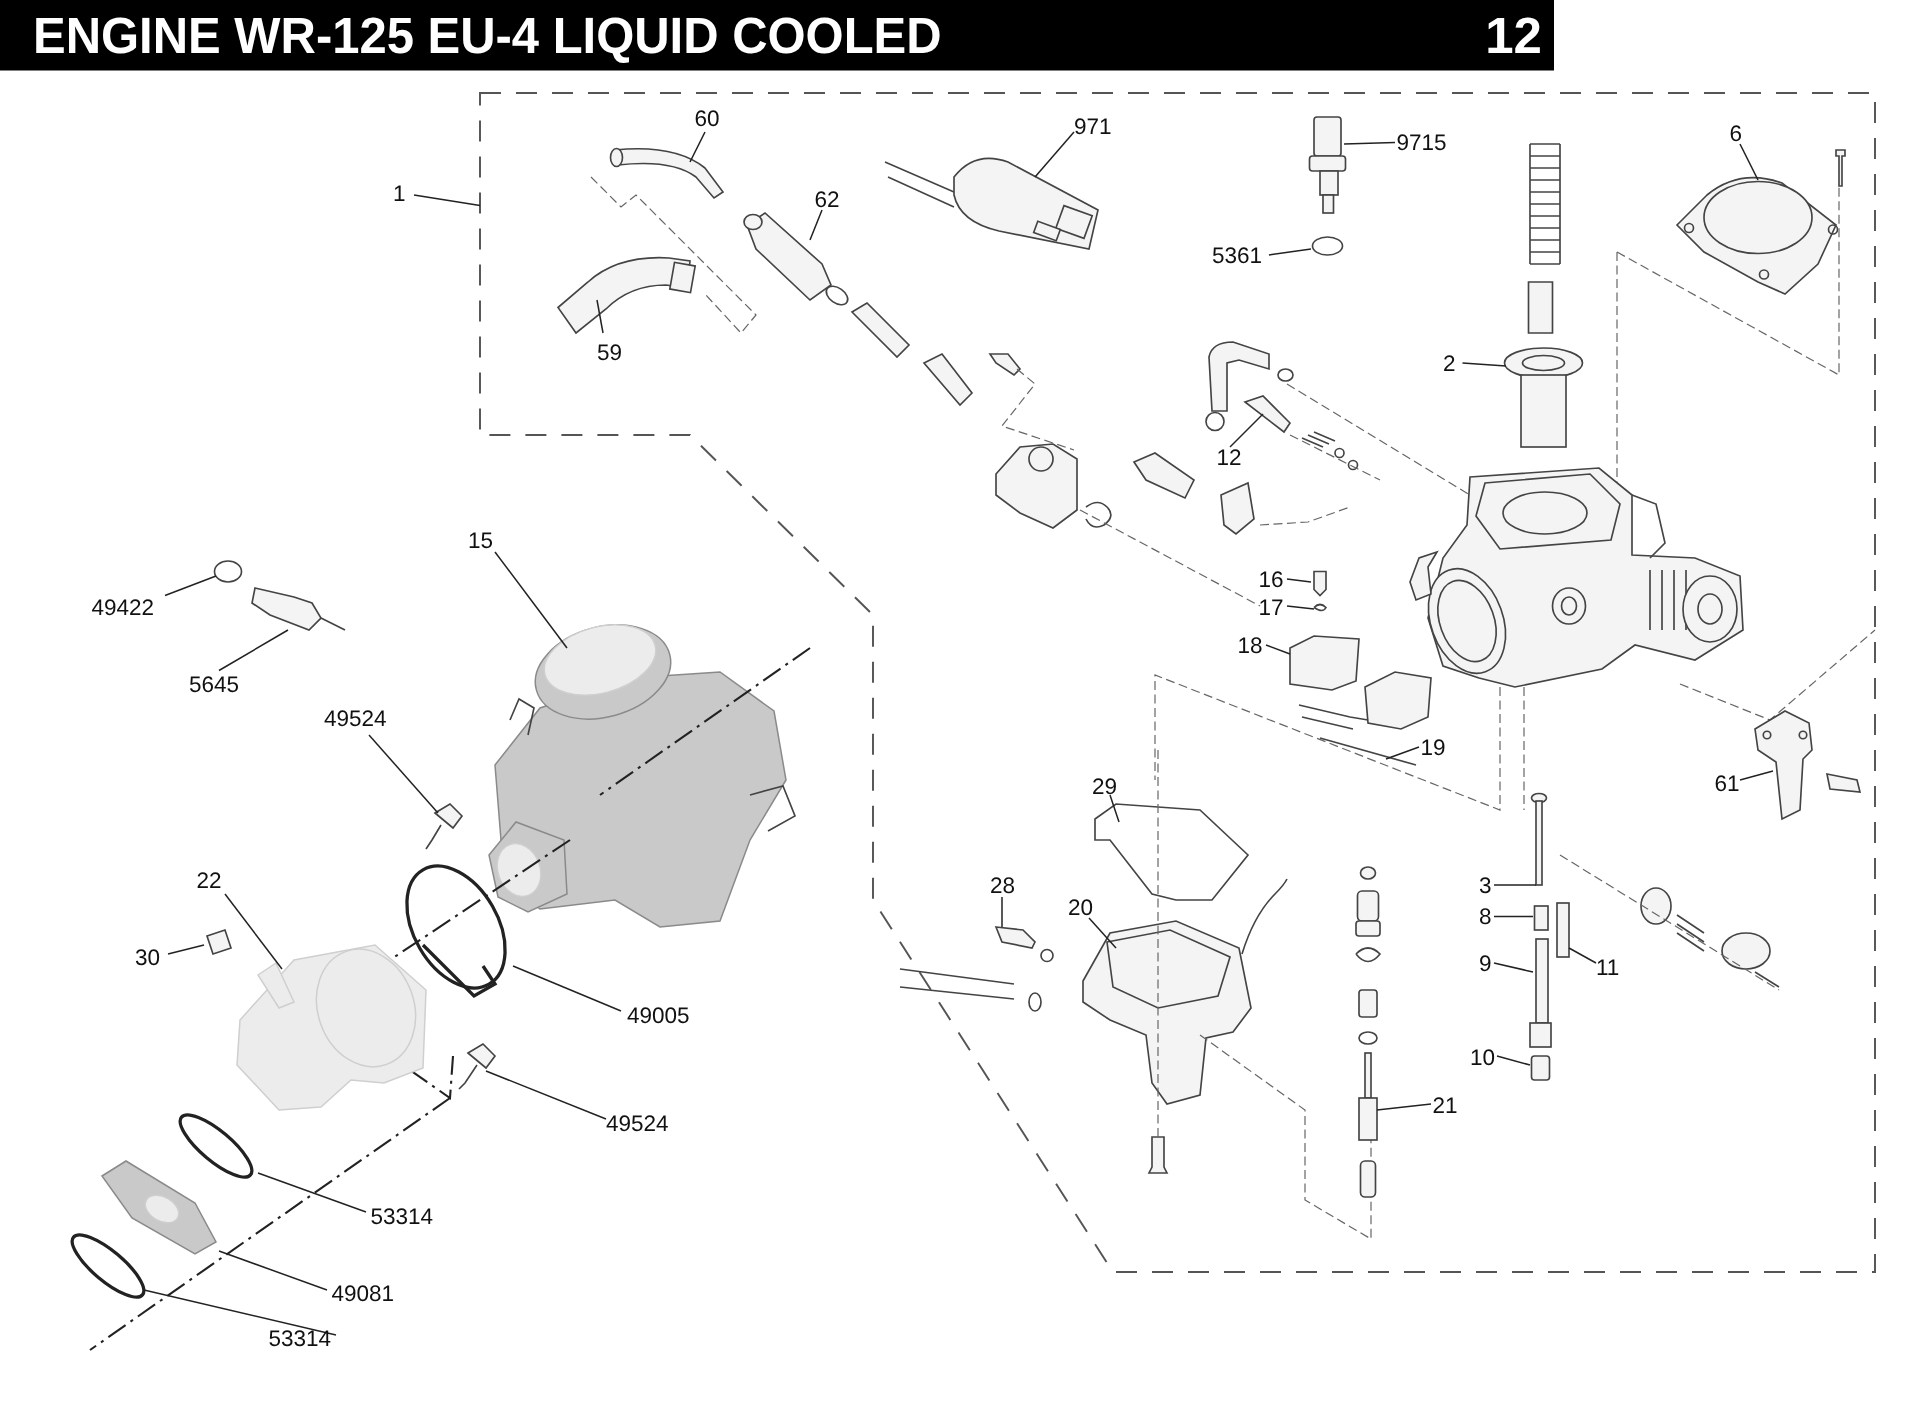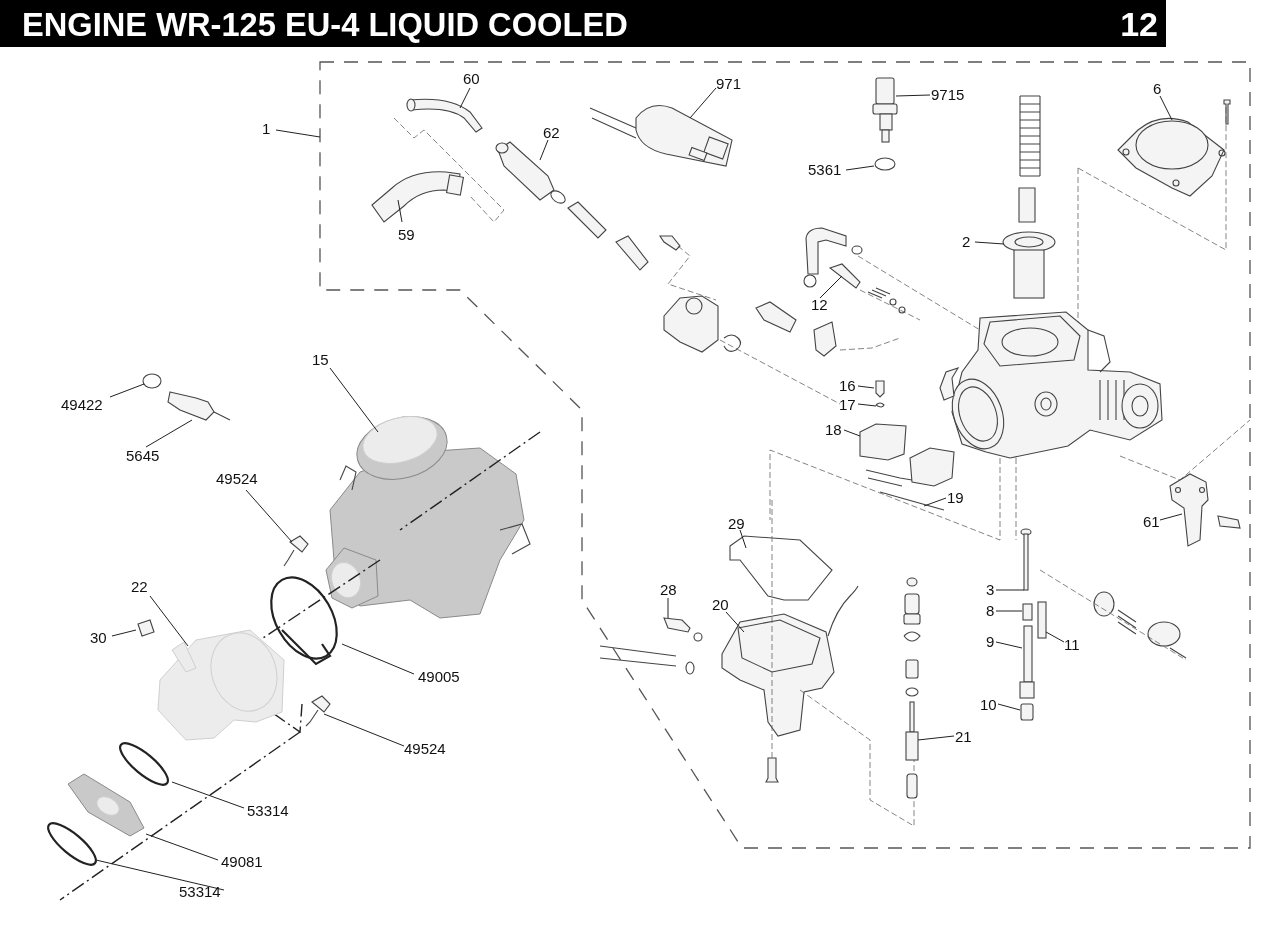--- a/index.html
+++ b/index.html
@@ -1,17 +1,17 @@
 <!DOCTYPE html>
 <html><head>
 <meta charset="utf-8">
 <style>
   html, body { margin:0; padding:0; background:#ffffff; }
   body { width:1280px; height:940px; position:relative; overflow:hidden; font-family:"Liberation Sans", sans-serif; }
-  .header { position:absolute; left:0; top:0; width:1166px; height:47px; background:#000; color:#fff; }
+  .header { position:absolute; left:0; top:0; width:1036px; height:47px; background:#000; color:#fff; }
   .header .title { position:absolute; left:22px; top:4px; font-family:"Liberation Sans", sans-serif; font-weight:bold; font-size:34px; letter-spacing:0px; line-height:40px; transform:scaleX(0.96); transform-origin:left center; }
   .header .page { position:absolute; right:8px; top:4px; font-weight:bold; font-size:34px; line-height:40px; }
   svg.diagram { position:absolute; left:0; top:0; }
   .lbl { font-family:"Liberation Sans", sans-serif; font-size:15px; fill:#111; }
   .part { fill:none; stroke:#444; stroke-width:1.1; }
   .partf { fill:#f4f4f4; stroke:#444; stroke-width:1.1; }
   .shade { fill:#c9c9c9; stroke:#8a8a8a; stroke-width:1; }
   .lite { fill:#ececec; stroke:#cfcfcf; stroke-width:1; }
   .dark { fill:none; stroke:#222; stroke-width:2.2; }
   .leader { stroke:#222; stroke-width:1; fill:none; }

